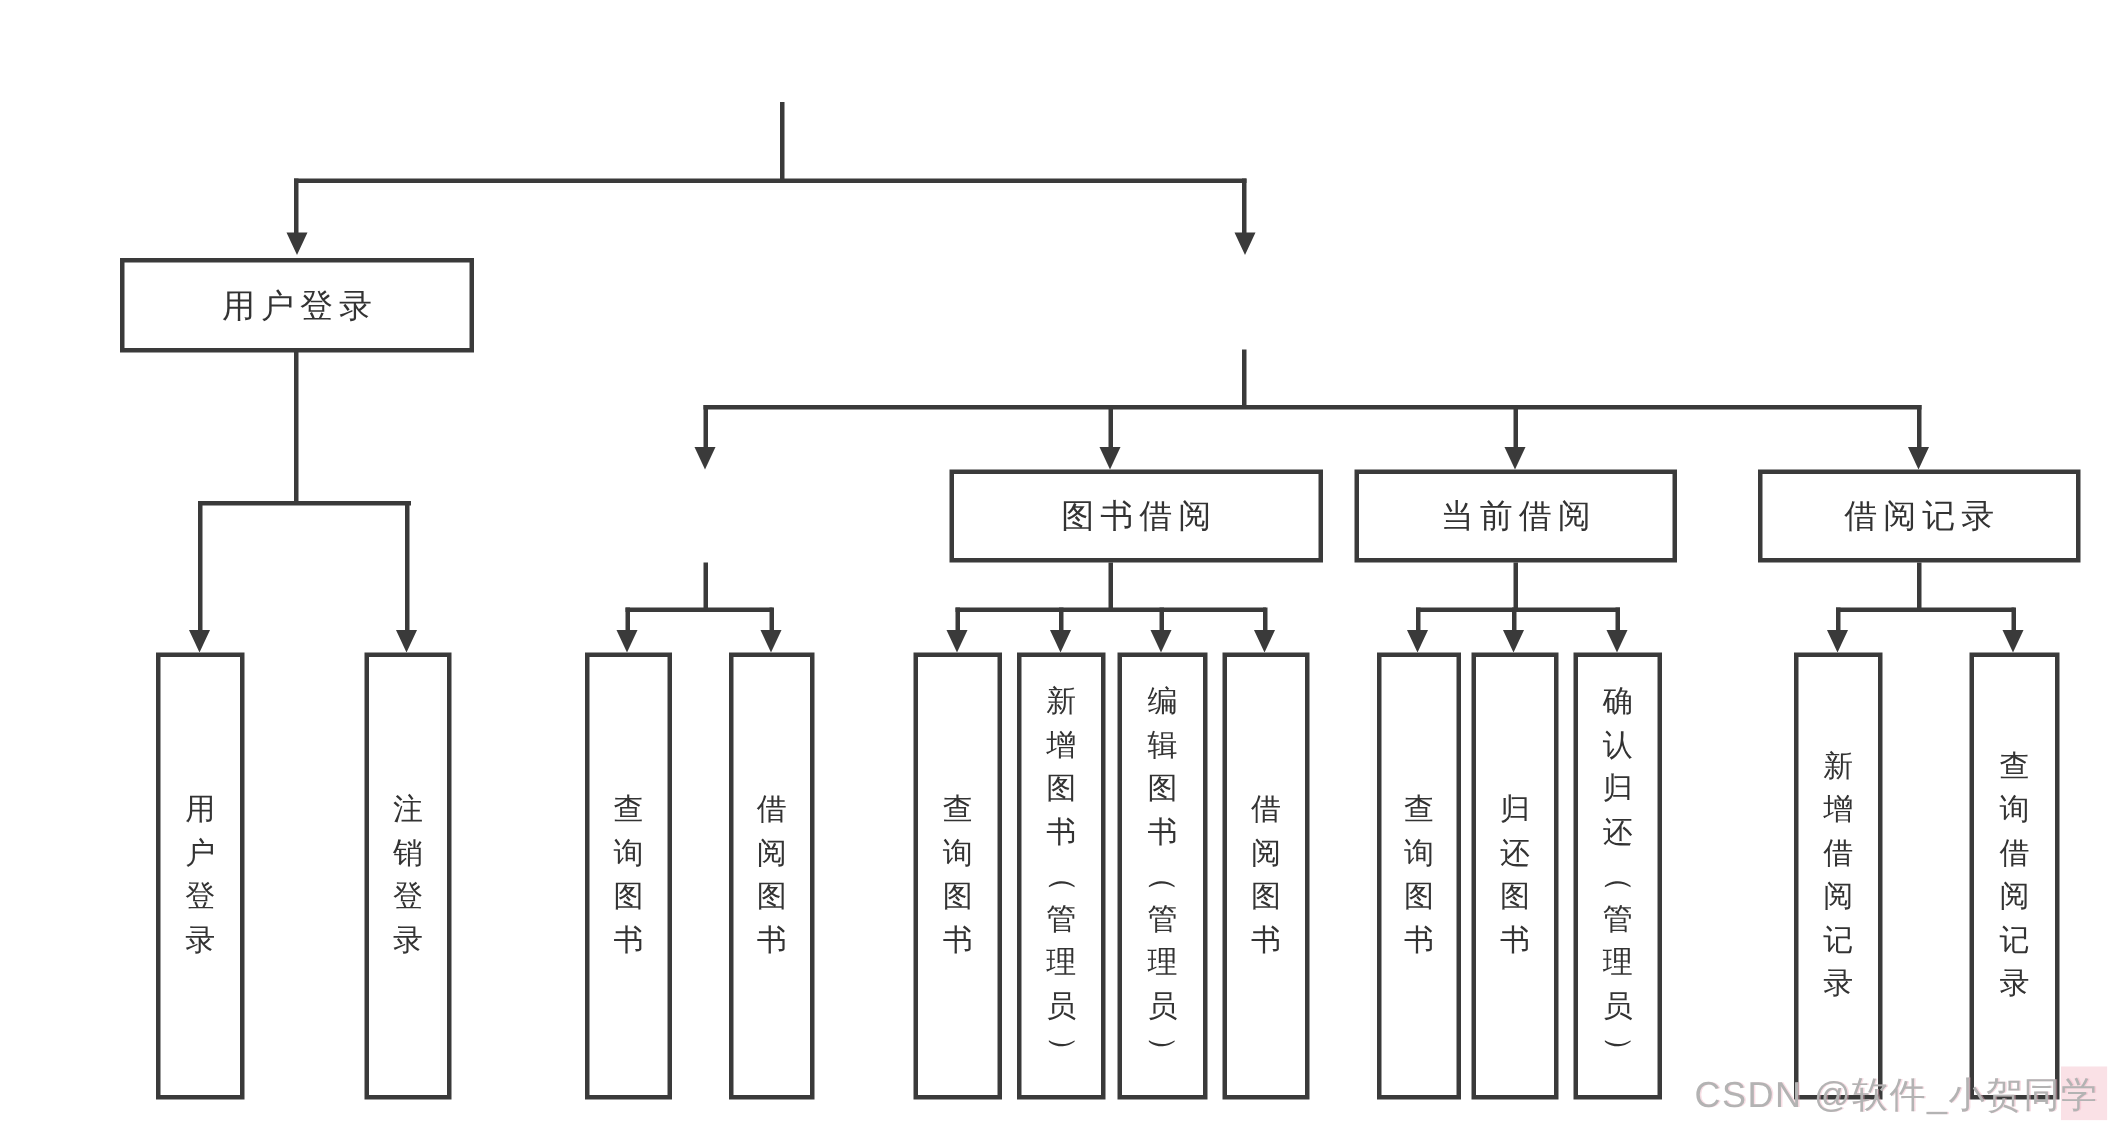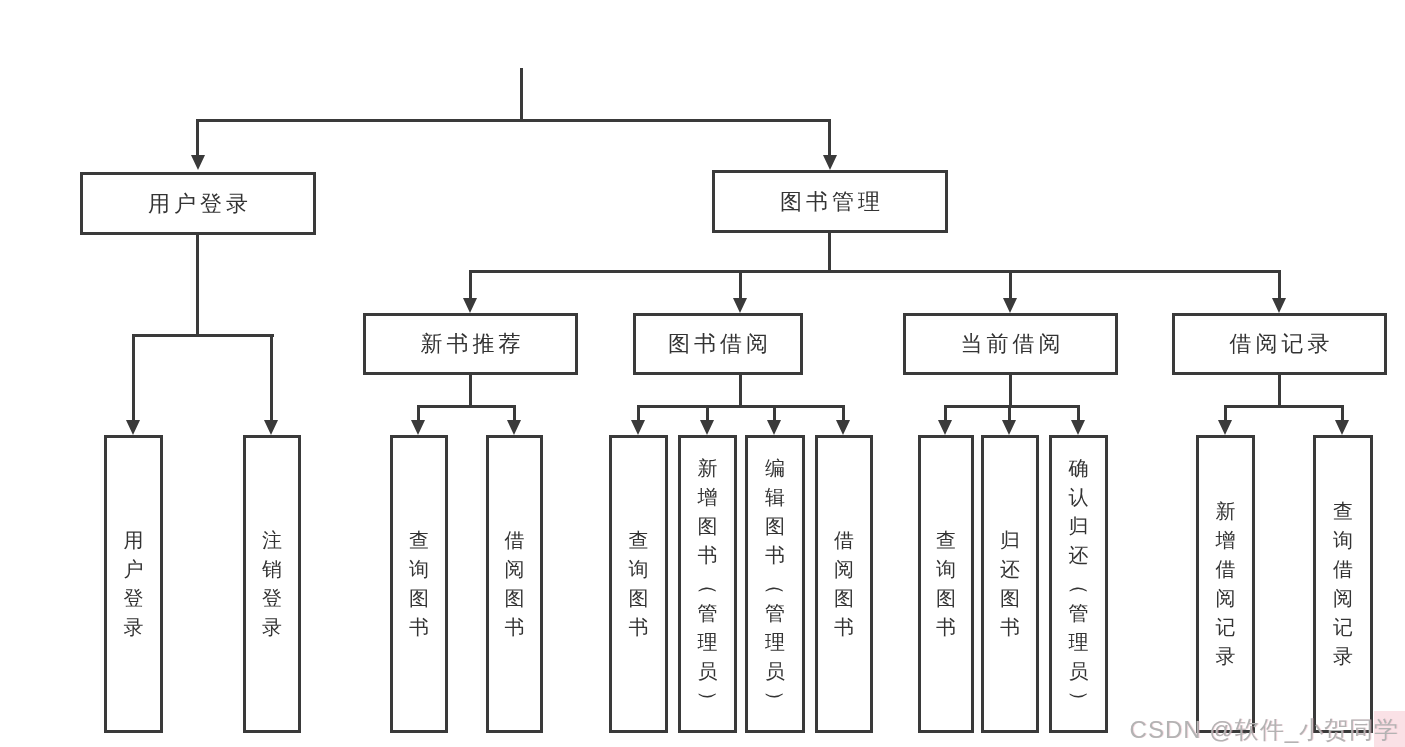--- a/index.html
+++ b/index.html
@@ -49,46 +49,40 @@
   <div class="vl" style="left:520px;top:68px;height:52px"></div>
   <div class="hl" style="left:196px;top:119px;width:635px"></div>
   <div class="vl" style="left:196px;top:119px;height:38px"></div>
   <div class="ar" style="left:191px;top:155px"></div>
   <div class="vl" style="left:828px;top:119px;height:38px"></div>
   <div class="ar" style="left:823px;top:155px"></div>
 
   <div class="box hbox" style="left:80px;top:172px;width:236px;height:63px">
     <span>用户登录</span>
   </div>
-  <div class="box hbox" style="left:712px;top:170px;width:236px;height:63px">
-    <span>图书管理</span>
-  </div>
 
   <div class="vl" style="left:196px;top:233px;height:102px"></div>
   <div class="hl" style="left:132px;top:334px;width:142px"></div>
   <div class="vl" style="left:132px;top:334px;height:88px"></div>
   <div class="ar" style="left:126px;top:420px"></div>
   <div class="vl" style="left:270px;top:334px;height:88px"></div>
   <div class="ar" style="left:264px;top:420px"></div>
 
   <div class="vl" style="left:828px;top:233px;height:38px"></div>
   <div class="hl" style="left:469px;top:270px;width:812px"></div>
   <div class="vl" style="left:469px;top:270px;height:30px"></div>
   <div class="ar" style="left:463px;top:298px"></div>
   <div class="vl" style="left:739px;top:270px;height:30px"></div>
   <div class="ar" style="left:733px;top:298px"></div>
   <div class="vl" style="left:1009px;top:270px;height:30px"></div>
   <div class="ar" style="left:1003px;top:298px"></div>
   <div class="vl" style="left:1278px;top:270px;height:30px"></div>
   <div class="ar" style="left:1272px;top:298px"></div>
 
-  <div class="box hbox" style="left:363px;top:313px;width:215px;height:62px">
-    <span>新书推荐</span>
-  </div>
-  <div class="box hbox" style="left:633px;top:313px;width:170px;height:62px">
+  <div class="box hbox" style="left:633px;top:313px;width:249px;height:62px">
     <span>图书借阅</span>
   </div>
   <div class="box hbox" style="left:1172px;top:313px;width:215px;height:62px">
     <span>借阅记录</span>
   </div>
   <div class="box hbox" style="left:903px;top:313px;width:215px;height:62px">
     <span>当前借阅</span>
   </div>
 
   <div class="vl" style="left:469px;top:375px;height:31px"></div>

